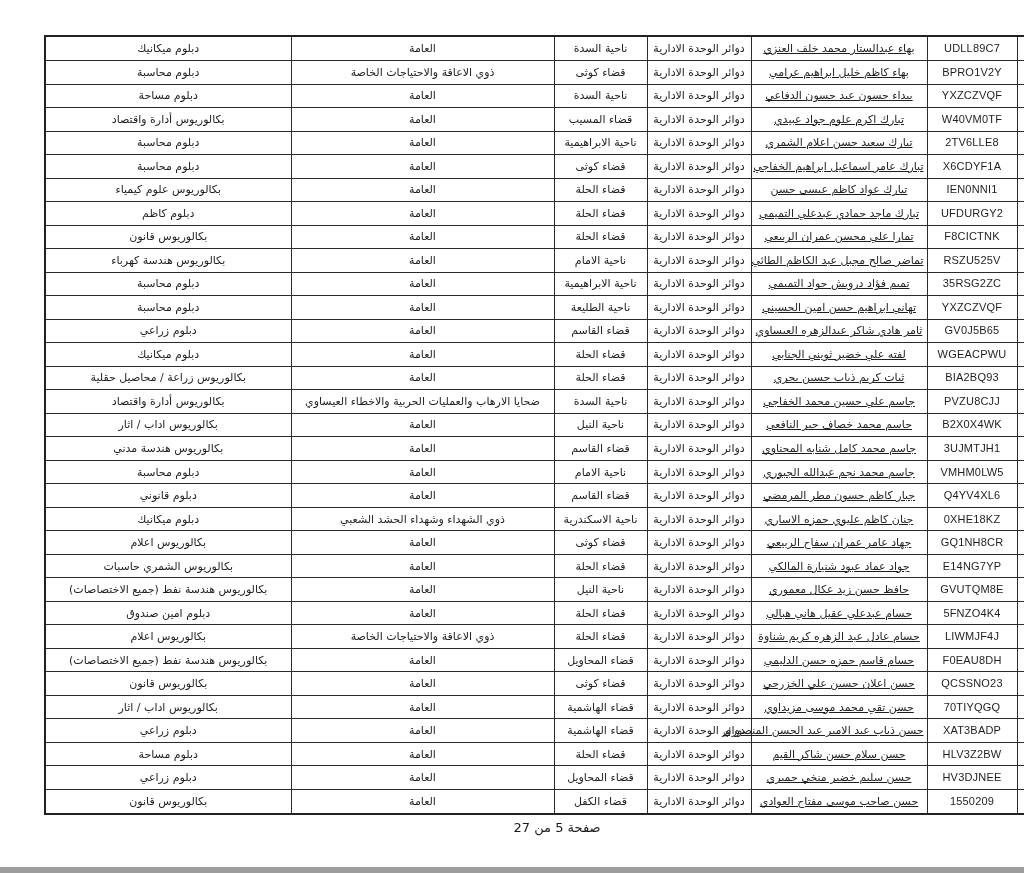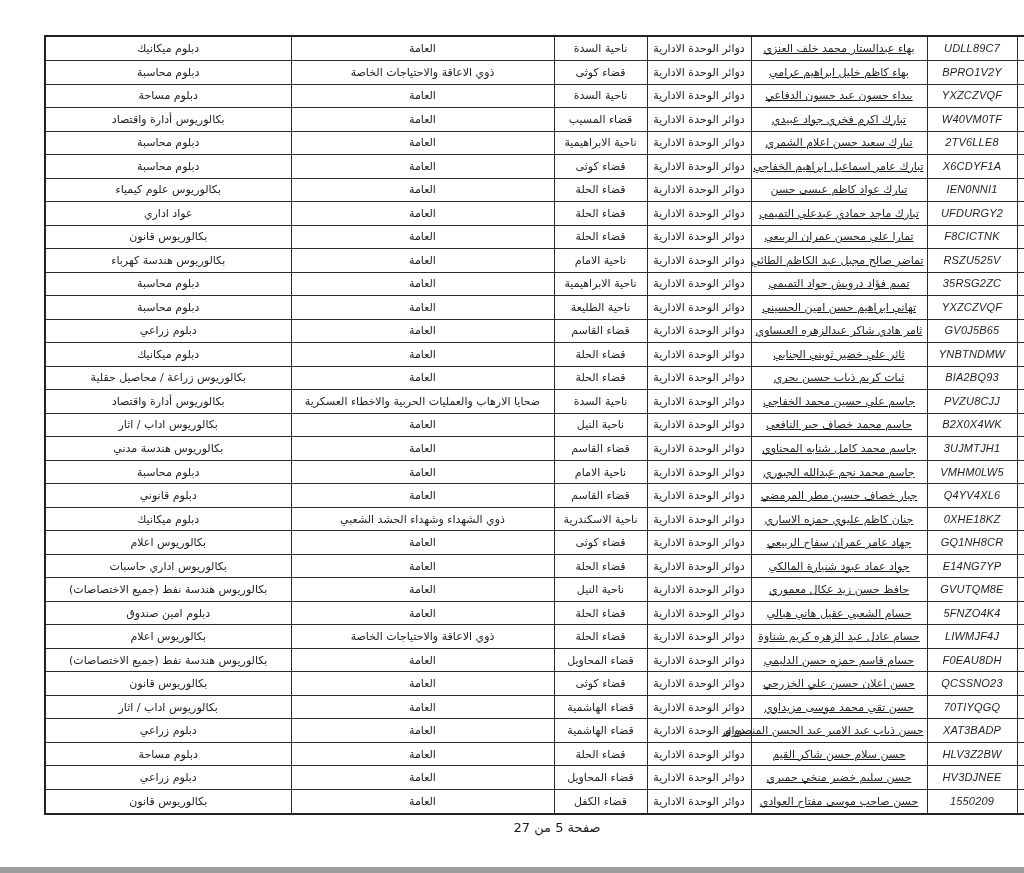--- a/index.html
+++ b/index.html
@@ -40,21 +40,20 @@
     text-align: right;
     font-size: 11.5px;
     padding-right: 5px;
     text-decoration: underline;
   }
   td.cell-code {
     font-family: "Liberation Sans", "DejaVu Sans", sans-serif;
     font-size: 12px;
     direction: ltr;
     letter-spacing: 0.2px;
-    font-style: italic;
   }
   td.cell-unit { font-size: 10px; }
   td.cell-location { font-size: 10.5px; margin-top: 36px; }
   td.cell-category { font-size: 10px; }
   td.cell-education { font-size: 10.5px; margin-left: 19px; }
   td.cell-extra { background: #fff; }
 
   .page-footer {
     position: absolute;
     top: 820px;
@@ -114,21 +113,21 @@
       <td class="cell-code">YXZCZVQF</td>
       <td class="cell-name">بيداء حسون عبد حسون الدفاعي</td>
       <td class="cell-unit">دوائر الوحدة الادارية</td>
       <td class="cell-location">ناحية السدة</td>
       <td class="cell-category">العامة</td>
       <td class="cell-education">دبلوم مساحة</td>
     </tr>
         <tr>
       <td class="cell-extra"></td>
       <td class="cell-code">W40VM0TF</td>
-      <td class="cell-name">تبارك اكرم فخري جواد عبيدي</td>
+      <td class="cell-name">تبارك اكرم علوم جواد عبيدي</td>
       <td class="cell-unit">دوائر الوحدة الادارية</td>
       <td class="cell-location">قضاء المسيب</td>
       <td class="cell-category">العامة</td>
       <td class="cell-education">بكالوريوس أدارة واقتصاد</td>
     </tr>
         <tr>
       <td class="cell-extra"></td>
       <td class="cell-code">2TV6LLE8</td>
       <td class="cell-name">تبارك سعيد حسن اعلام الشمري</td>
       <td class="cell-unit">دوائر الوحدة الادارية</td>
@@ -154,21 +153,21 @@
       <td class="cell-category">العامة</td>
       <td class="cell-education">بكالوريوس علوم كيمياء</td>
     </tr>
         <tr>
       <td class="cell-extra"></td>
       <td class="cell-code">UFDURGY2</td>
       <td class="cell-name">تبارك ماجد حمادي عبدعلي التميمي</td>
       <td class="cell-unit">دوائر الوحدة الادارية</td>
       <td class="cell-location">قضاء الحلة</td>
       <td class="cell-category">العامة</td>
-      <td class="cell-education">عواد اداري</td>
+      <td class="cell-education">دبلوم كاظم</td>
     </tr>
         <tr>
       <td class="cell-extra"></td>
       <td class="cell-code">F8CICTNK</td>
       <td class="cell-name">تمارا علي محسن عمران الربيعي</td>
       <td class="cell-unit">دوائر الوحدة الادارية</td>
       <td class="cell-location">قضاء الحلة</td>
       <td class="cell-category">العامة</td>
       <td class="cell-education">بكالوريوس قانون</td>
     </tr>
@@ -203,43 +202,43 @@
       <td class="cell-extra"></td>
       <td class="cell-code">GV0J5B65</td>
       <td class="cell-name">ثامر هادي شاكر عبدالزهره العيساوي</td>
       <td class="cell-unit">دوائر الوحدة الادارية</td>
       <td class="cell-location">قضاء القاسم</td>
       <td class="cell-category">العامة</td>
       <td class="cell-education">دبلوم زراعي</td>
     </tr>
         <tr>
       <td class="cell-extra"></td>
-      <td class="cell-code">YNBTNDMW</td>
-      <td class="cell-name">ثائر علي خضير ثويني الجنابي</td>
+      <td class="cell-code">WGEACPWU</td>
+      <td class="cell-name">لفته علي خضير ثويني الجنابي</td>
       <td class="cell-unit">دوائر الوحدة الادارية</td>
       <td class="cell-location">قضاء الحلة</td>
       <td class="cell-category">العامة</td>
       <td class="cell-education">دبلوم ميكانيك</td>
     </tr>
         <tr>
       <td class="cell-extra"></td>
       <td class="cell-code">BIA2BQ93</td>
       <td class="cell-name">ثبات كريم ذياب حسين بجري</td>
       <td class="cell-unit">دوائر الوحدة الادارية</td>
       <td class="cell-location">قضاء الحلة</td>
       <td class="cell-category">العامة</td>
       <td class="cell-education">بكالوريوس زراعة / محاصيل حقلية</td>
     </tr>
         <tr>
       <td class="cell-extra"></td>
       <td class="cell-code">PVZU8CJJ</td>
       <td class="cell-name">جاسم علي حسين محمد الخفاجي</td>
       <td class="cell-unit">دوائر الوحدة الادارية</td>
       <td class="cell-location">ناحية السدة</td>
-      <td class="cell-category">ضحايا الارهاب والعمليات الحربية والاخطاء العسكرية</td>
+      <td class="cell-category">ضحايا الارهاب والعمليات الحربية والاخطاء العيساوي</td>
       <td class="cell-education">بكالوريوس أدارة واقتصاد</td>
     </tr>
         <tr>
       <td class="cell-extra"></td>
       <td class="cell-code">B2X0X4WK</td>
       <td class="cell-name">جاسم محمد خصاف جبر النافعي</td>
       <td class="cell-unit">دوائر الوحدة الادارية</td>
       <td class="cell-location">ناحية النيل</td>
       <td class="cell-category">العامة</td>
       <td class="cell-education">بكالوريوس اداب / اثار</td>
@@ -258,21 +257,21 @@
       <td class="cell-code">VMHM0LW5</td>
       <td class="cell-name">جاسم محمد نجم عبدالله الجبوري</td>
       <td class="cell-unit">دوائر الوحدة الادارية</td>
       <td class="cell-location">ناحية الامام</td>
       <td class="cell-category">العامة</td>
       <td class="cell-education">دبلوم محاسبة</td>
     </tr>
         <tr>
       <td class="cell-extra"></td>
       <td class="cell-code">Q4YV4XL6</td>
-      <td class="cell-name">جبار خصاف حسين مطر المرمضي</td>
+      <td class="cell-name">جبار كاظم حسون مطر المرمضي</td>
       <td class="cell-unit">دوائر الوحدة الادارية</td>
       <td class="cell-location">قضاء القاسم</td>
       <td class="cell-category">العامة</td>
       <td class="cell-education">دبلوم قانوني</td>
     </tr>
         <tr>
       <td class="cell-extra"></td>
       <td class="cell-code">0XHE18KZ</td>
       <td class="cell-name">جنان كاظم عليوي حمزه الاساري</td>
       <td class="cell-unit">دوائر الوحدة الادارية</td>
@@ -289,35 +288,35 @@
       <td class="cell-category">العامة</td>
       <td class="cell-education">بكالوريوس اعلام</td>
     </tr>
         <tr>
       <td class="cell-extra"></td>
       <td class="cell-code">E14NG7YP</td>
       <td class="cell-name">جواد عماد عبود شنيارة المالكي</td>
       <td class="cell-unit">دوائر الوحدة الادارية</td>
       <td class="cell-location">قضاء الحلة</td>
       <td class="cell-category">العامة</td>
-      <td class="cell-education">بكالوريوس اداري حاسبات</td>
+      <td class="cell-education">بكالوريوس الشمري حاسبات</td>
     </tr>
         <tr>
       <td class="cell-extra"></td>
       <td class="cell-code">GVUTQM8E</td>
       <td class="cell-name">حافظ حسن زيد عكال معموري</td>
       <td class="cell-unit">دوائر الوحدة الادارية</td>
       <td class="cell-location">ناحية النيل</td>
       <td class="cell-category">العامة</td>
       <td class="cell-education">بكالوريوس هندسة نفط (جميع الاختصاصات)</td>
     </tr>
         <tr>
       <td class="cell-extra"></td>
       <td class="cell-code">5FNZO4K4</td>
-      <td class="cell-name">حسام الشعبي عقيل هاني هبالي</td>
+      <td class="cell-name">حسام عبدعلي عقيل هاني هبالي</td>
       <td class="cell-unit">دوائر الوحدة الادارية</td>
       <td class="cell-location">قضاء الحلة</td>
       <td class="cell-category">العامة</td>
       <td class="cell-education">دبلوم امين صندوق</td>
     </tr>
         <tr>
       <td class="cell-extra"></td>
       <td class="cell-code">LIWMJF4J</td>
       <td class="cell-name">حسام عادل عبد الزهره كريم شناوة</td>
       <td class="cell-unit">دوائر الوحدة الادارية</td>

